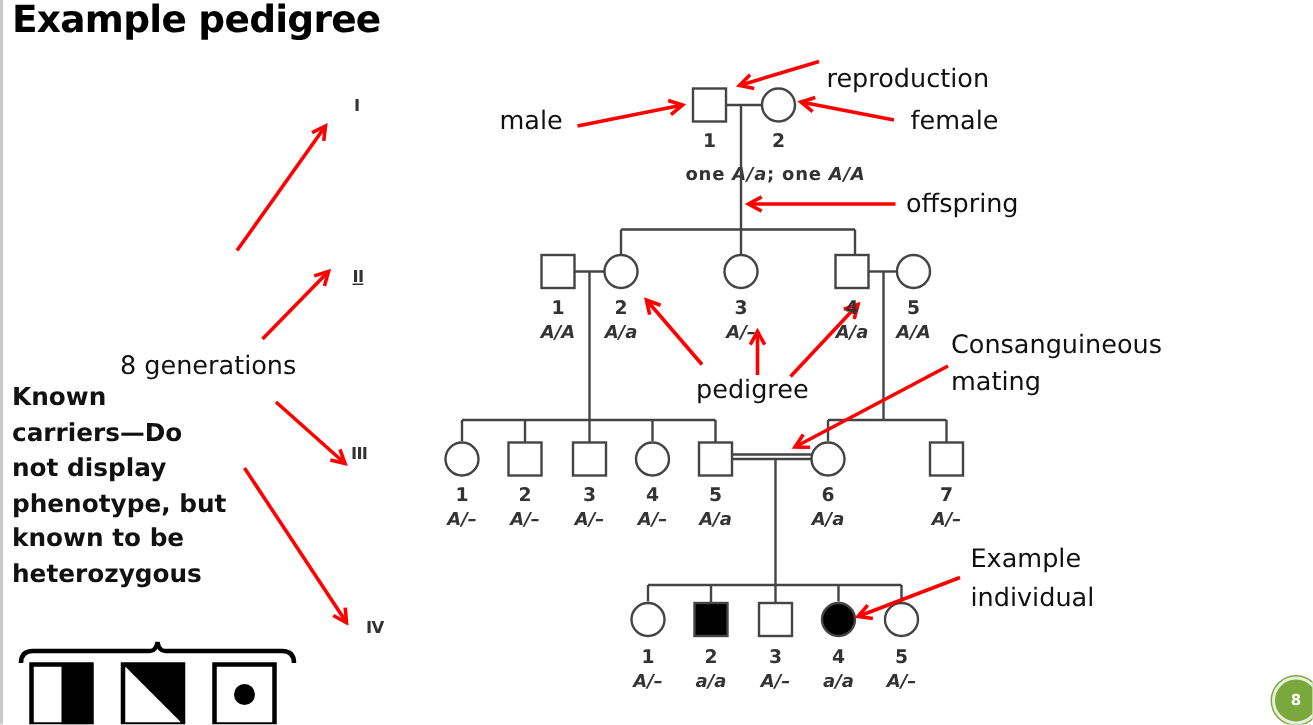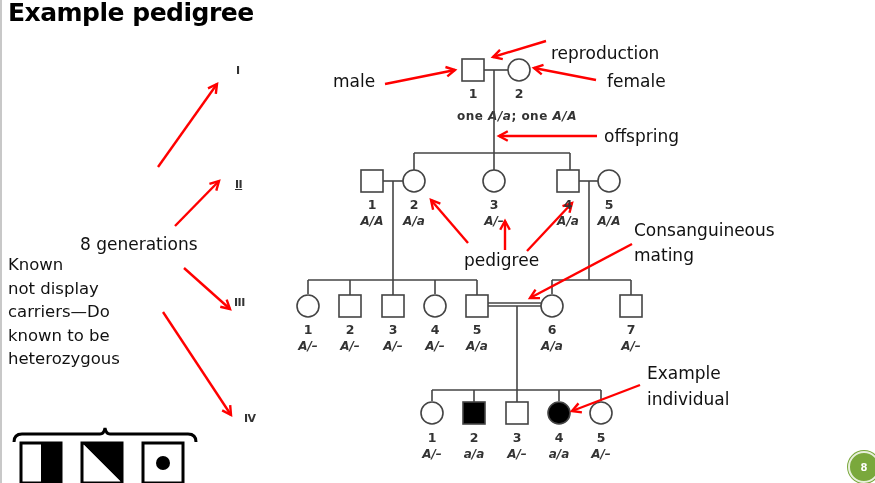--- a/index.html
+++ b/index.html
@@ -1,20 +1,20 @@
 <!DOCTYPE html>
 <html><head>
 <meta charset="utf-8">
 <style>
   html, body { margin: 0; padding: 0; background: #ffffff; }
   body { width: 875px; height: 483px; position: relative; overflow: hidden; font-family: "Liberation Sans", sans-serif; }
   .left-rule { position: absolute; left: 0; top: 0; width: 2px; height: 483px; background: #c8c8c8; }
   .title { position: absolute; left: 8px; top: -2px; font-family: "DejaVu Sans", sans-serif; font-weight: bold; font-size: 25px; color: #000; letter-spacing: -0.5px; }
   .lbl { position: absolute; font-family: "DejaVu Sans", sans-serif; font-size: 17px; color: #111; white-space: nowrap; }
-  .carriers { position: absolute; left: 8px; top: 253px; font-family: "DejaVu Sans", sans-serif; font-size: 16.5px; line-height: 23.5px; color: #111; }
+  .carriers { position: absolute; left: 8px; top: 253px; font-family: "DejaVu Sans", sans-serif; font-size: 16.5px; line-height: 23.5px; color: #111; font-weight: bold; }
   .gen { position: absolute; font-family: "DejaVu Sans", sans-serif; font-weight: bold; font-size: 11px; color: #333; letter-spacing: -0.5px; }
   .num { position: absolute; font-family: "DejaVu Sans", sans-serif; font-weight: bold; font-size: 12.5px; color: #333; transform: translateX(-50%); }
   .geno { position: absolute; font-family: "DejaVu Sans", sans-serif; font-weight: bold; font-style: italic; font-size: 12px; color: #333; transform: translateX(-50%); white-space: nowrap; }
   .parent-geno { position: absolute; left: 412px; top: 109px; font-family: "DejaVu Sans", sans-serif; font-weight: bold; font-size: 12px; color: #333; white-space: nowrap; letter-spacing: 0.5px; margin-left: 45px; }
   .parent-geno i { font-style: italic; }
   svg.overlay { position: absolute; left: 0; top: 0; }
   .badge { position: absolute; left: 848px; top: 451px; width: 28px; height: 28px; border-radius: 50%; background: #7aa83c; border: 2px solid #e8f0dc; box-shadow: 0 0 0 1px #7aa83c; color: #fff; font-family: "DejaVu Sans", sans-serif; font-weight: bold; font-size: 10px; display: flex; align-items: center; justify-content: center; }
 </style>
 </head>
 <body>
@@ -23,22 +23,23 @@
 <div class="title">Example pedigree</div>
 
 <div class="gen" style="left:236px;top:64px;">I</div>
 <div class="gen" style="left:235px;top:178px;text-decoration:underline;">II</div>
 <div class="gen" style="left:234px;top:296px;">III</div>
 <div class="gen" style="left:244px;top:412px;">IV</div>
 
 <div class="lbl" style="left:80px;top:234px;">8 generations</div>
 <div class="carriers">
   <div>Known</div>
+  <div>carriers—Do</div>
   <div>not display</div>
-  <div>carriers—Do</div>
+  <div>phenotype, but</div>
   <div>known to be</div>
   <div>heterozygous</div>
 </div>
 
 <div class="lbl" style="left:551px;top:31px;margin-top:12px;">reproduction</div>
 <div class="lbl" style="left:333px;top:71px;">male</div>
 <div class="lbl" style="left:607px;top:71px;">female</div>
 <div class="lbl" style="left:604px;top:126px;">offspring</div>
 <div class="lbl" style="left:464px;top:250px;">pedigree</div>
 <div class="lbl" style="left:634px;top:220px;">Consanguineous</div>

